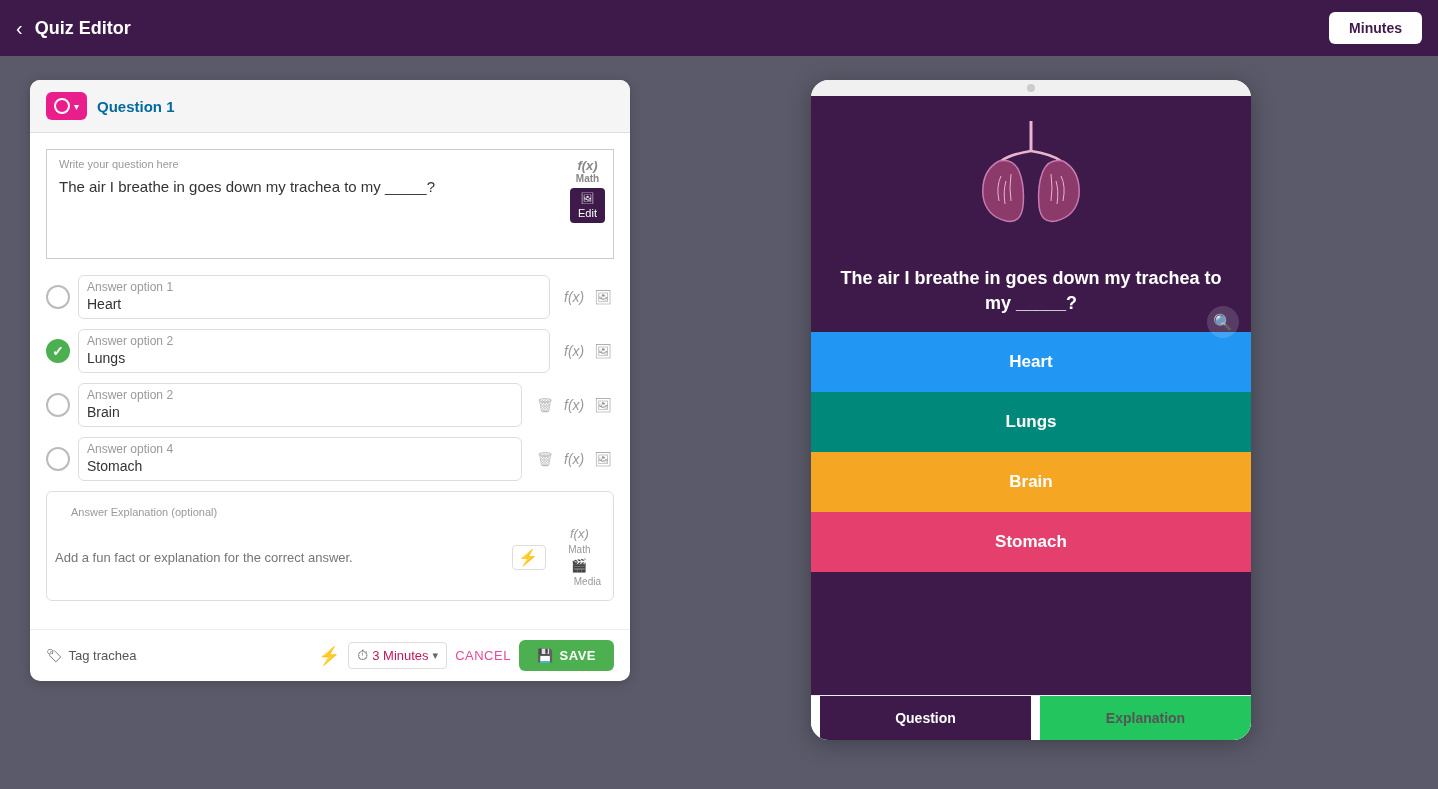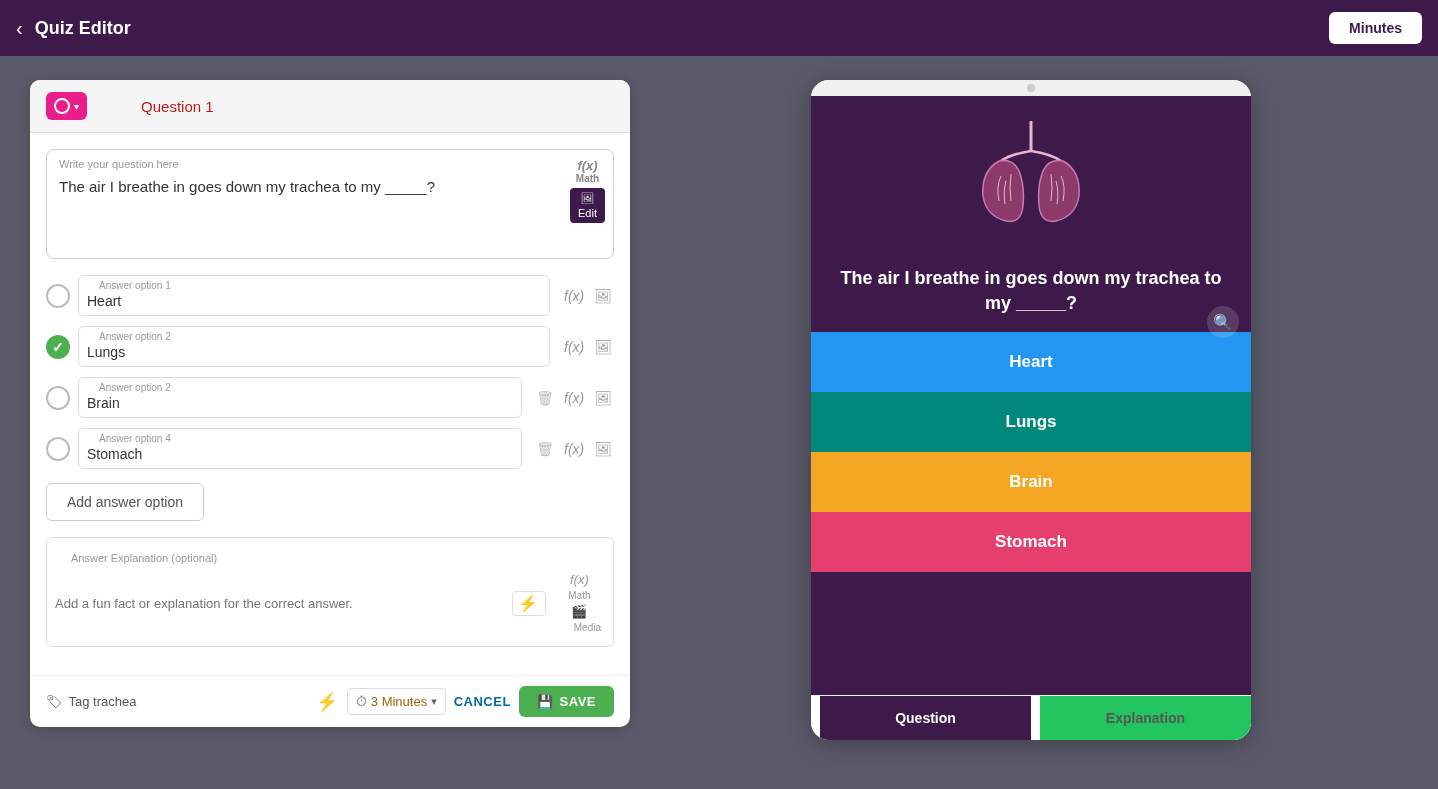--- a/index.html
+++ b/index.html
@@ -97,33 +97,32 @@
       border: 2px solid #fff;
       border-radius: 50%;
       display: inline-block;
     }
     .question-type-btn .chevron {
       color: #fff;
       font-size: 10px;
     }
     .question-label {
       font-size: 15px;
-      font-weight: 400;
-      color: #b91c1c;
-      margin-left: 44px;
+      font-weight: 700;
+      color: #0369a1;
     }
 
     .editor-body {
       padding: 16px;
     }
 
     
     .question-input-wrap {
       border: 1px solid #ccc;
-      border-radius: 8px;
+      border-radius: 0;
       margin-bottom: 16px;
       position: relative;
     }
     .question-input-label {
       font-size: 11px;
       color: #999;
       padding: 8px 12px 4px;
       display: block;
     }
     .question-input {
@@ -198,24 +197,23 @@
       font-size: 14px;
       font-weight: bold;
     }
     .answer-option-wrap {
       flex: 1;
       border: 1px solid #ddd;
       border-radius: 6px;
       position: relative;
     }
     .answer-option-label {
-      font-size: 10px;
+      font-size: 12px;
       color: #999;
       padding: 4px 8px 0;
-      margin-left: 12px;
     }
     .answer-option-input {
       width: 100%;
       border: none;
       outline: none;
       padding: 2px 8px 6px;
       font-size: 14px;
       color: #333;
       font-family: inherit;
       background: transparent;
@@ -333,32 +331,32 @@
       padding: 4px 8px;
       cursor: pointer;
       background: #fff;
     }
     .timer-icon {
       font-size: 14px;
       color: #666;
     }
     .timer-text {
       font-size: 13px;
-      color: #a16207;
+      color: #be185d;
     }
     .timer-chevron {
       font-size: 11px;
       color: #666;
     }
     .cancel-btn {
       background: none;
       border: none;
-      color: #0369a1;
+      color: #ec4899;
       font-size: 13px;
-      font-weight: 700;
+      font-weight: 400;
       cursor: pointer;
       letter-spacing: 0.5px;
     }
     .save-btn {
       background: #4caf50;
       border: none;
       border-radius: 6px;
       color: #fff;
       font-size: 13px;
       font-weight: 700;
@@ -581,21 +579,20 @@
           <div class="answer-option-icons">
             <button class="icon-btn trash-icon">🗑</button>
             <button class="icon-btn"><i>f(x)</i></button>
             <button class="icon-btn"><span>🖼</span></button>
           </div>
         </div>
 
       </div>
 
       
-      <button class="add-answer-btn">Add answer option</button>
 
       
       <div class="explanation-section">
         <div style="display:flex;justify-content:space-between;align-items:flex-end;padding:6px 12px 0;">
           <span class="explanation-header-label">Answer Explanation (optional)</span>
         </div>
         <div class="explanation-body">
           <input class="explanation-input" placeholder="Add a fun fact or explanation for the correct answer." style="">
           <button class="lightning-btn">⚡</button>
           <div class="explanation-actions">

